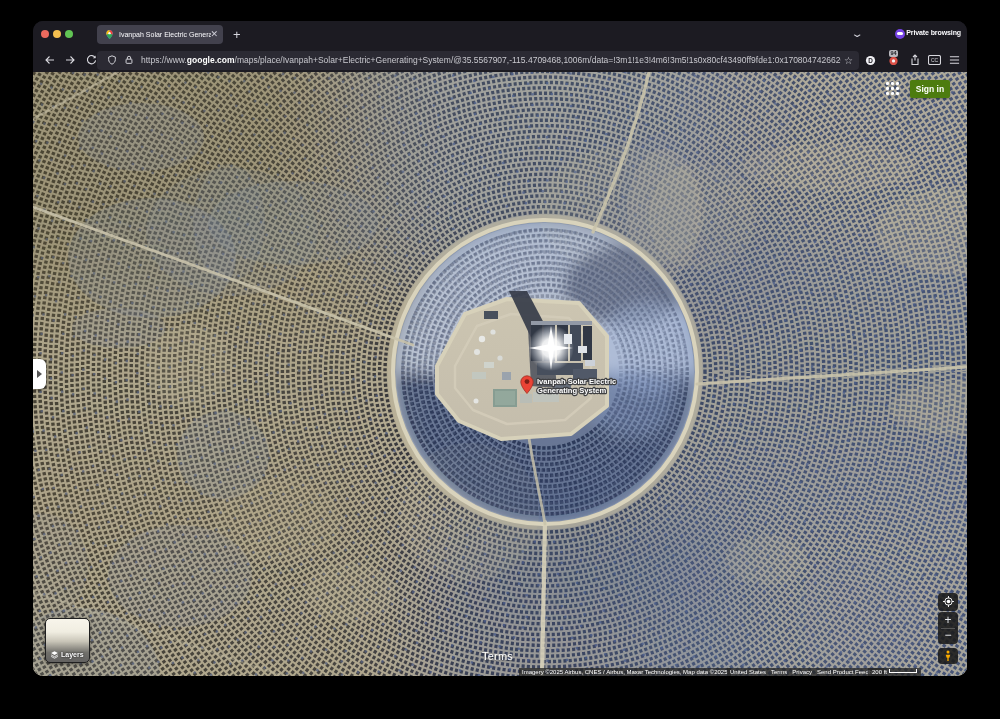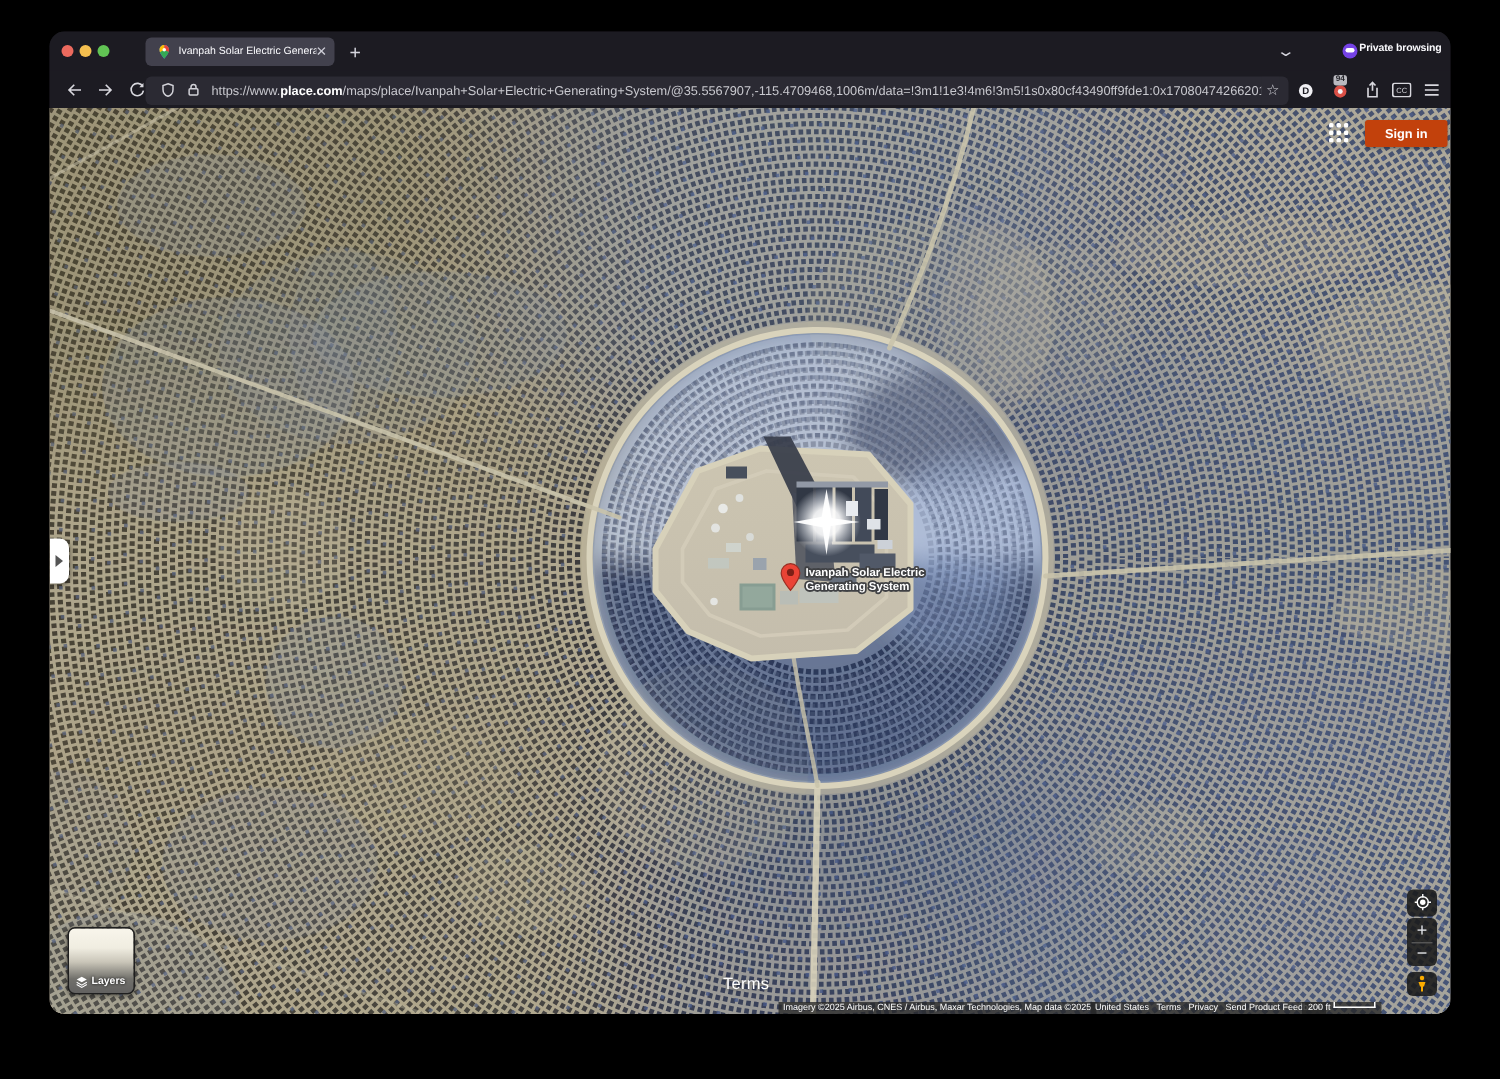--- a/index.html
+++ b/index.html
@@ -12,21 +12,21 @@
 #chev{position:absolute;left:820px;top:7px;color:#d6d6de;font-size:10px;transform:scaleX(1.6)}
 #priv{position:absolute;right:6px;top:8px;color:#fbfbfe;font-size:7px;font-weight:600;letter-spacing:-0.1px}
 #privicon{position:absolute;left:862px;top:8px;width:10px;height:10px;border-radius:50%;background:#7542e5}
 #privicon:after{content:"";position:absolute;left:2px;top:3.2px;width:6px;height:3.2px;background:#fff;border-radius:2px}
 #navbar{position:absolute;left:0;top:26px;width:100%;height:25px;background:#1c1b22}
 #urlfield{position:absolute;left:64px;top:29.5px;width:762px;height:19px;background:#2b2a33;border-radius:4px;color:#c9c9cf;font-size:8.5px;line-height:19px;white-space:nowrap;overflow:hidden}
 #urlfield .txt{position:absolute;left:44px;width:700px;overflow:hidden;display:inline-block}
 #urlfield b{color:#fff}
 #star{position:absolute;right:6px;top:0;font-size:10px;color:#d2d2d8}
 #map{position:absolute;left:0;top:51px;width:934px;height:604px;background:#b6ae97}
-#signin{position:absolute;left:877px;top:8px;width:55px;height:18px;background:#c2410c;border-radius:2px;color:#fff;font-size:8.5px;font-weight:bold;text-align:center;line-height:18px;box-shadow:0 1px 2px rgba(0,0,0,0.3)}
+#signin{position:absolute;left:877px;top:8px;width:40px;height:18px;background:#4d7c0f;border-radius:2px;color:#fff;font-size:8.5px;font-weight:bold;text-align:center;line-height:18px;box-shadow:0 1px 2px rgba(0,0,0,0.3)}
 #grid{position:absolute;left:853px;top:10px;width:13px;height:13px}
 #sidetab{position:absolute;left:0;top:287px;width:13px;height:30px;background:#fff;border-radius:0 6px 6px 0;box-shadow:1px 1px 3px rgba(0,0,0,0.4)}
 #sidetab:after{content:"";position:absolute;left:4px;top:11px;border-left:5px solid #555;border-top:4px solid transparent;border-bottom:4px solid transparent}
 #layers{position:absolute;left:12px;top:546px;width:45px;height:45px;border-radius:5px;background:linear-gradient(#f8f5eb 0%,#f0ede1 30%,#c9c5b8 52%,#71706b 78%,#626160 100%);border:1.5px solid #1f1f1f;box-shadow:0 1px 3px rgba(0,0,0,0.5)}
 #layers .lbl{position:absolute;left:15px;bottom:4px;color:#fff;font-size:7px;font-weight:bold;text-shadow:0 0 2px #000}
 #glogo{position:absolute;left:449px;top:578px;color:#fff;font-size:11px;letter-spacing:0.2px;text-shadow:0 1px 2px rgba(0,0,0,0.5)}
 .abar{position:absolute;top:596px;height:9px;background:rgba(40,40,40,0.78);color:#fff;font-size:6px;line-height:9px;white-space:nowrap}
 .ctl{position:absolute;left:905px;width:20px;background:rgba(26,26,26,0.88);border-radius:4px;color:#e8eaed;text-align:center}
 .nv{position:absolute;top:0}
 </style></head><body>
@@ -84,21 +84,21 @@
       </svg>
  </div>
  <div id="urlfield">
   <svg style="position:absolute;left:10px;top:4.5px" width="10" height="10" viewBox="0 0 24 24">
         <path d="M12 2l8 3v6c0 5-3.5 9.5-8 11-4.5-1.5-8-6-8-11V5l8-3z" fill="none" stroke="#d2d2d8" stroke-width="2.4"></path>
       </svg>
   <svg style="position:absolute;left:27px;top:4.5px" width="10" height="10" viewBox="0 0 24 24">
         <rect x="5" y="10" width="14" height="10" rx="1.5" fill="none" stroke="#d2d2d8" stroke-width="2.4"></rect>
         <path d="M8 10V7a4 4 0 0 1 8 0v3" fill="none" stroke="#d2d2d8" stroke-width="2.4"></path>
       </svg>
-  <span class="txt">https://www.<b>place.com</b>/maps/place/Ivanpah+Solar+Electric+Generating+System/@35.5567907,-115.4709468,1006m/data=!3m1!1e3!4m6!3m5!1s0x80cf43490ff9fde1:0x17080474266201</span>
+  <span class="txt">https://www.<b>google.com</b>/maps/place/Ivanpah+Solar+Electric+Generating+System/@35.5567907,-115.4709468,1006m/data=!3m1!1e3!4m6!3m5!1s0x80cf43490ff9fde1:0x17080474266201</span>
   <span id="star" style="background:#2b2a33;padding-left:3px">☆</span>
  </div>
  <div id="map">
  <svg width="934" height="604" viewBox="0 0 934 604" xmlns="http://www.w3.org/2000/svg">
 <defs>
  <filter id="soft" x="-30%" y="-30%" width="160%" height="160%">
             <feGaussianBlur stdDeviation="16"></feGaussianBlur>
           </filter>
  <filter id="grid9" x="-20%" y="-20%" width="140%" height="140%">
             <feGaussianBlur stdDeviation="38"></feGaussianBlur>

